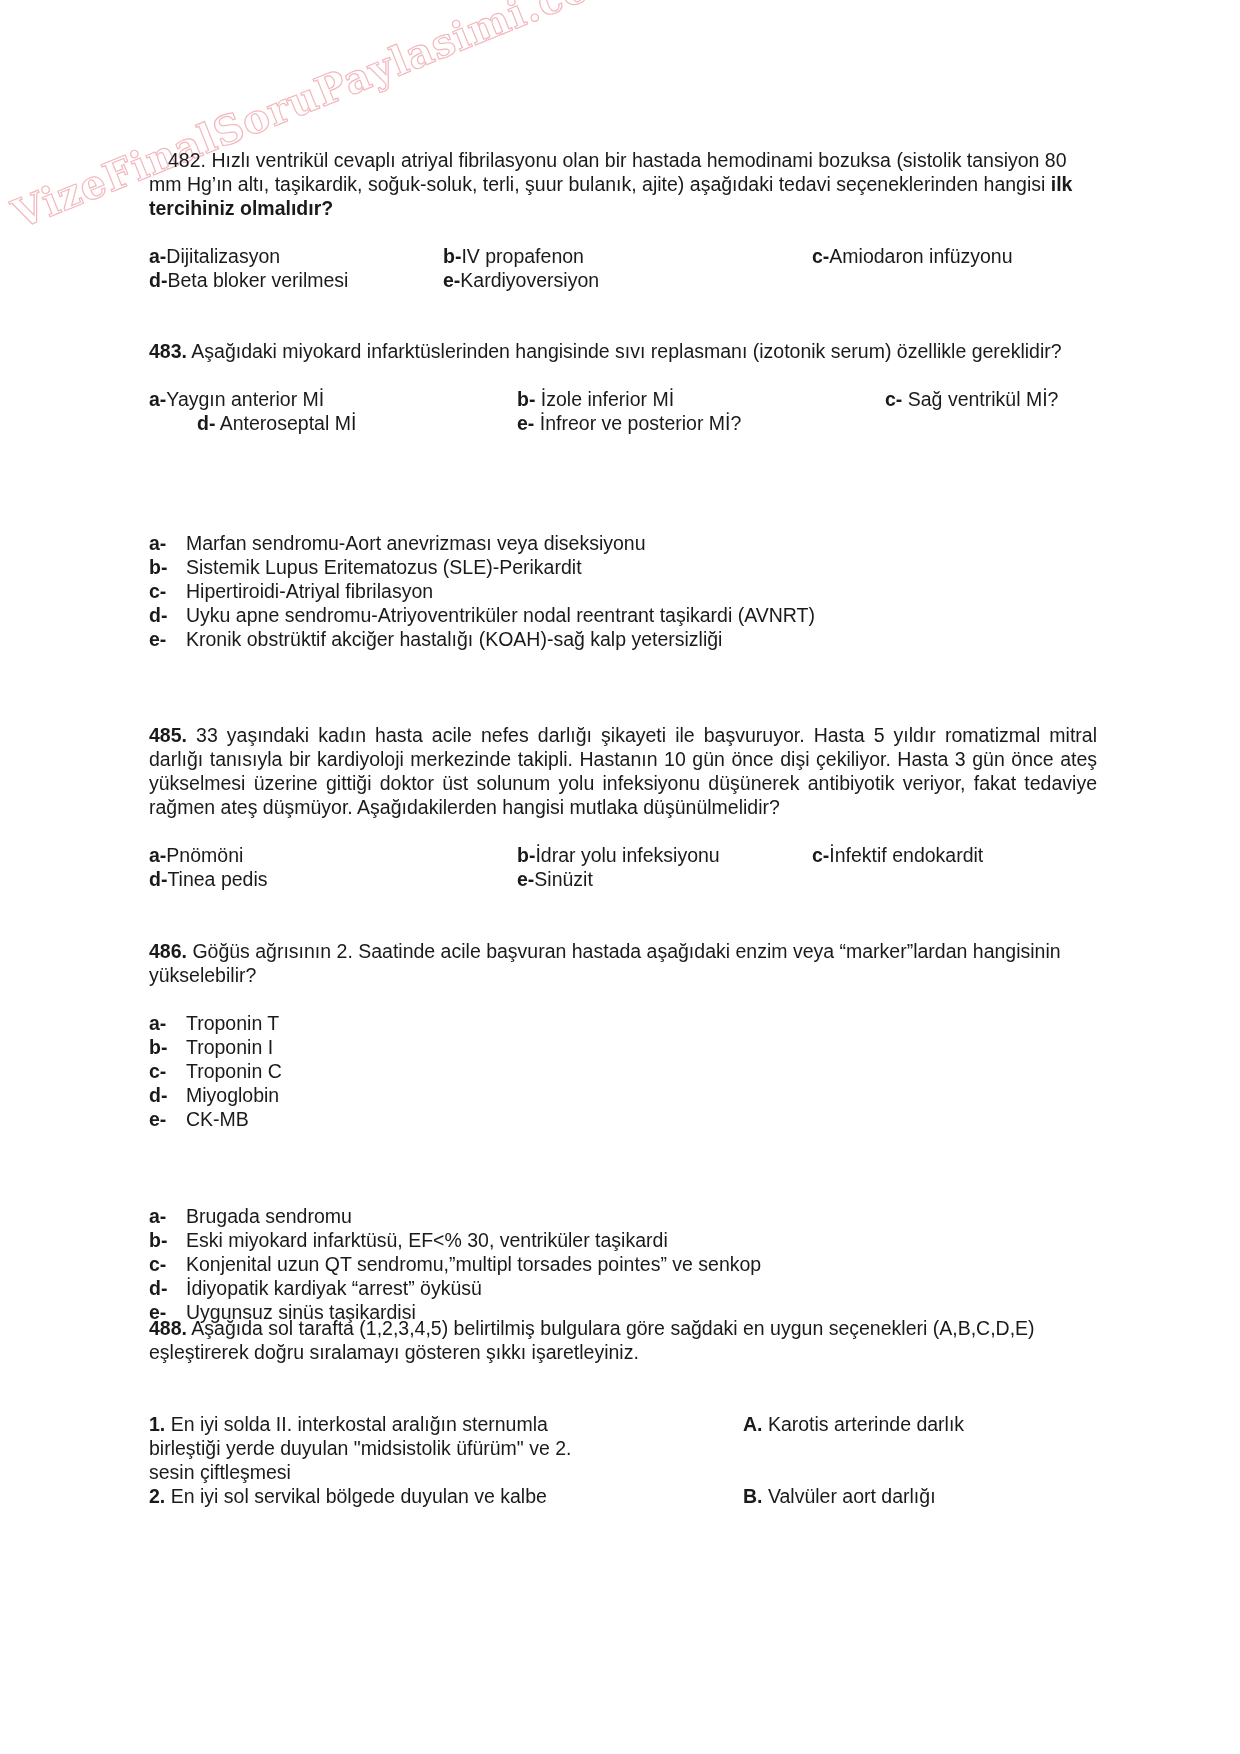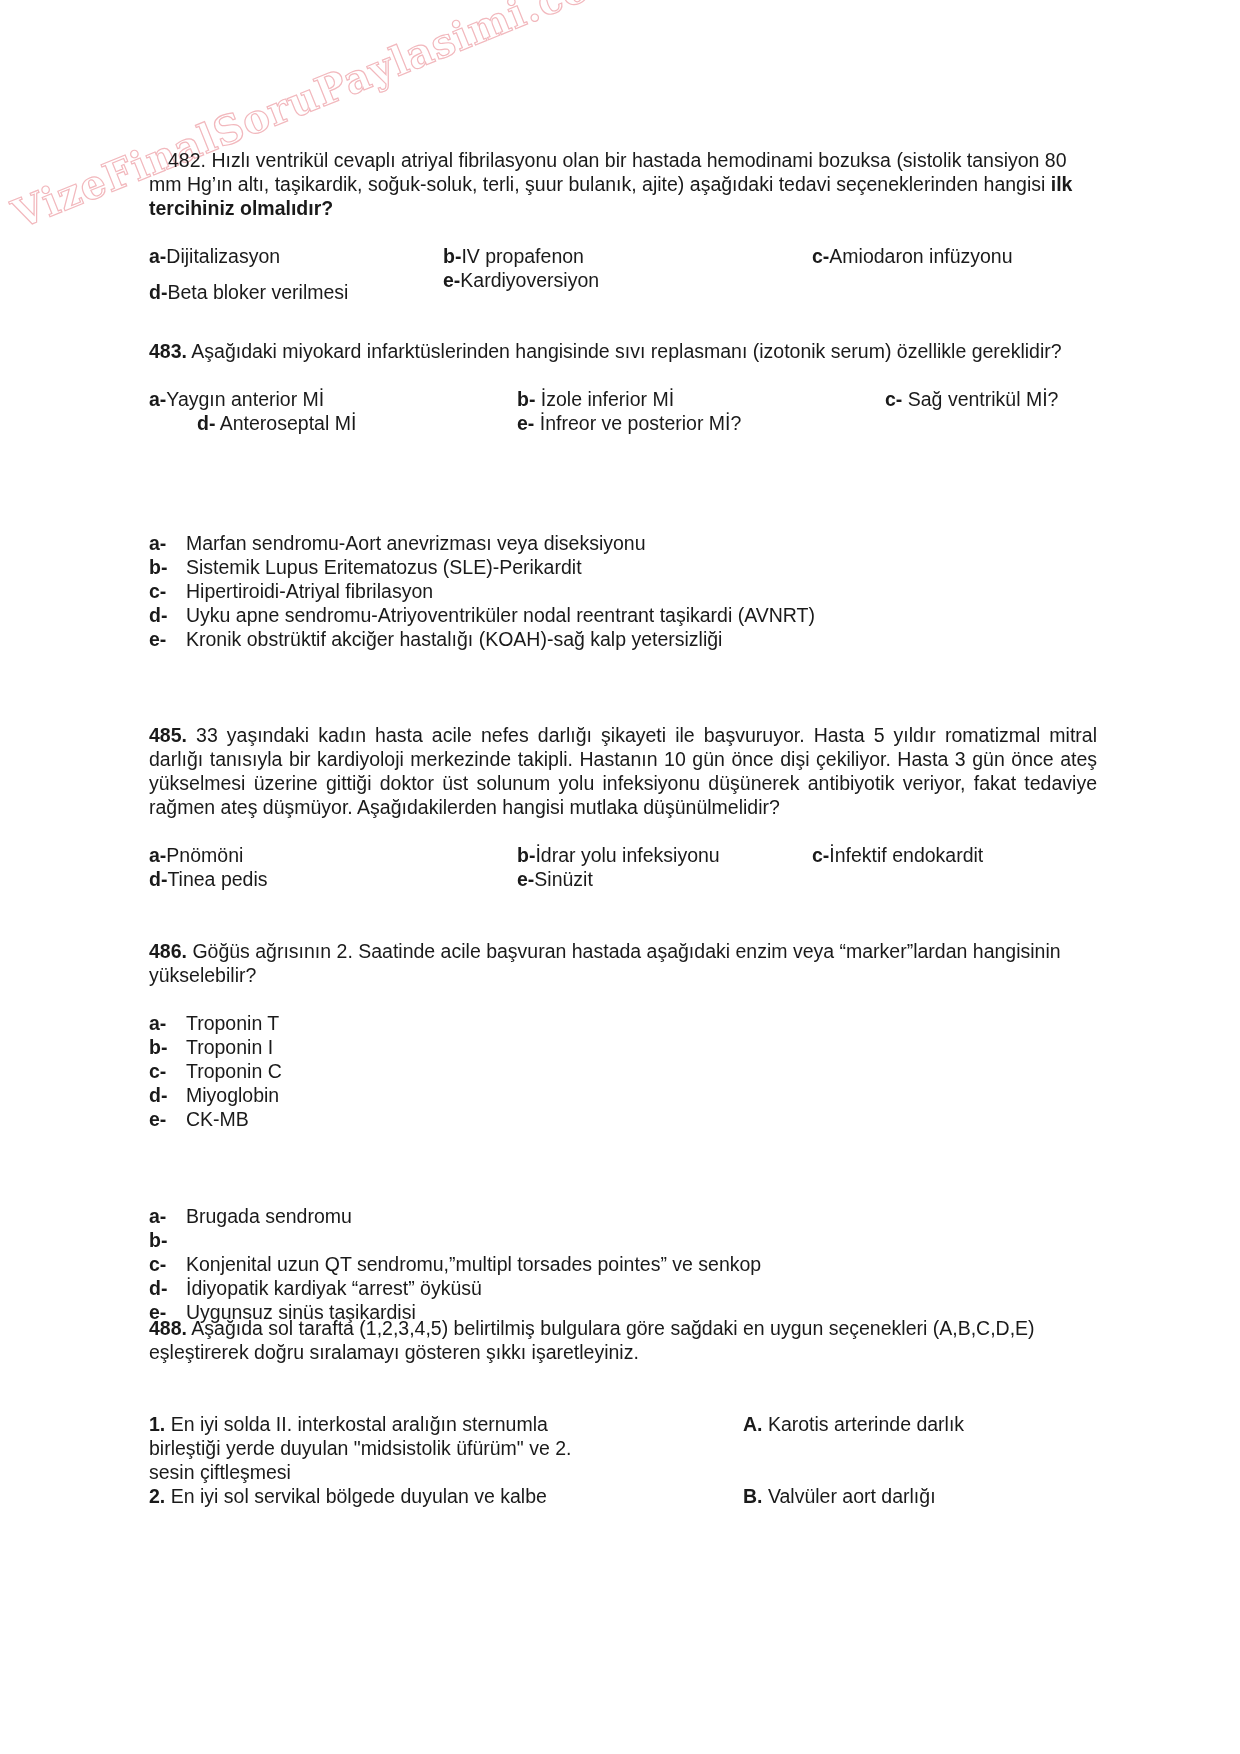--- a/index.html
+++ b/index.html
@@ -85,21 +85,21 @@
 <body>
 
 <div class="watermark">VizeFinalSoruPaylasimi.com</div>
 
 <div class="q" style="top:148px;">
   <p class="q-text"><span class="num plain">482.</span> <span>Hızlı ventrikül cevaplı atriyal fibrilasyonu olan bir hastada hemodinami bozuksa (sistolik tansiyon 80 mm Hg’ın altı, taşikardik, soğuk-soluk, terli, şuur bulanık, ajite) aşağıdaki tedavi seçeneklerinden hangisi </span><b class="em">ilk tercihiniz olmalıdır?</b></p>
   <div class="grid-opts" style="margin-top:24px;">
     <div class="opt" style="left:0;top:0;"><span class="letter">a-</span><span>Dijitalizasyon</span></div>
     <div class="opt" style="left:294px;top:0;"><span class="letter">b-</span><span>IV propafenon</span></div>
     <div class="opt" style="left:663px;top:0;"><span class="letter">c-</span><span>Amiodaron infüzyonu</span></div>
-    <div class="opt" style="left:0;top:36px;"><span class="letter">d-</span><span>Beta bloker verilmesi</span></div>
+    <div class="opt" style="left:0;top:24px;"><span class="letter">d-</span><span>Beta bloker verilmesi</span></div>
     <div class="opt" style="left:294px;top:24px;"><span class="letter">e-</span><span>Kardiyoversiyon</span></div>
   </div>
 </div>
 
 <div class="q" style="top:339px;">
   <p class="q-text"><span class="num">483.</span> <span>Aşağıdaki miyokard infarktüslerinden hangisinde sıvı replasmanı (izotonik serum) özellikle gereklidir?</span></p>
   <div class="grid-opts" style="margin-top:24px;">
     <div class="opt" style="left:0;top:0;"><span class="letter">a-</span><span>Yaygın anterior Mİ</span></div>
     <div class="opt" style="left:368px;top:0;"><span class="letter">b-</span><span> İzole inferior Mİ</span></div>
     <div class="opt" style="left:736px;top:0;"><span class="letter">c-</span><span> Sağ ventrikül Mİ?</span></div>
@@ -171,20 +171,21 @@
 </div>
 
 <div class="q" style="top:1180px;">
   <div class="list-opts" style="margin-top:24px;">
     <div class="opt">
         <span class="letter">a-</span>
         <span>Brugada sendromu</span>
       </div>
     <div class="opt">
         <span class="letter">b-</span>
+        <span>Eski miyokard infarktüsü, EF&lt;% 30, ventriküler taşikardi</span>
       </div>
     <div class="opt">
         <span class="letter">c-</span>
         <span>Konjenital uzun QT sendromu,”multipl torsades pointes” ve senkop</span>
       </div>
     <div class="opt">
         <span class="letter">d-</span>
         <span>İdiyopatik kardiyak “arrest” öyküsü</span>
       </div>
     <div class="opt">

